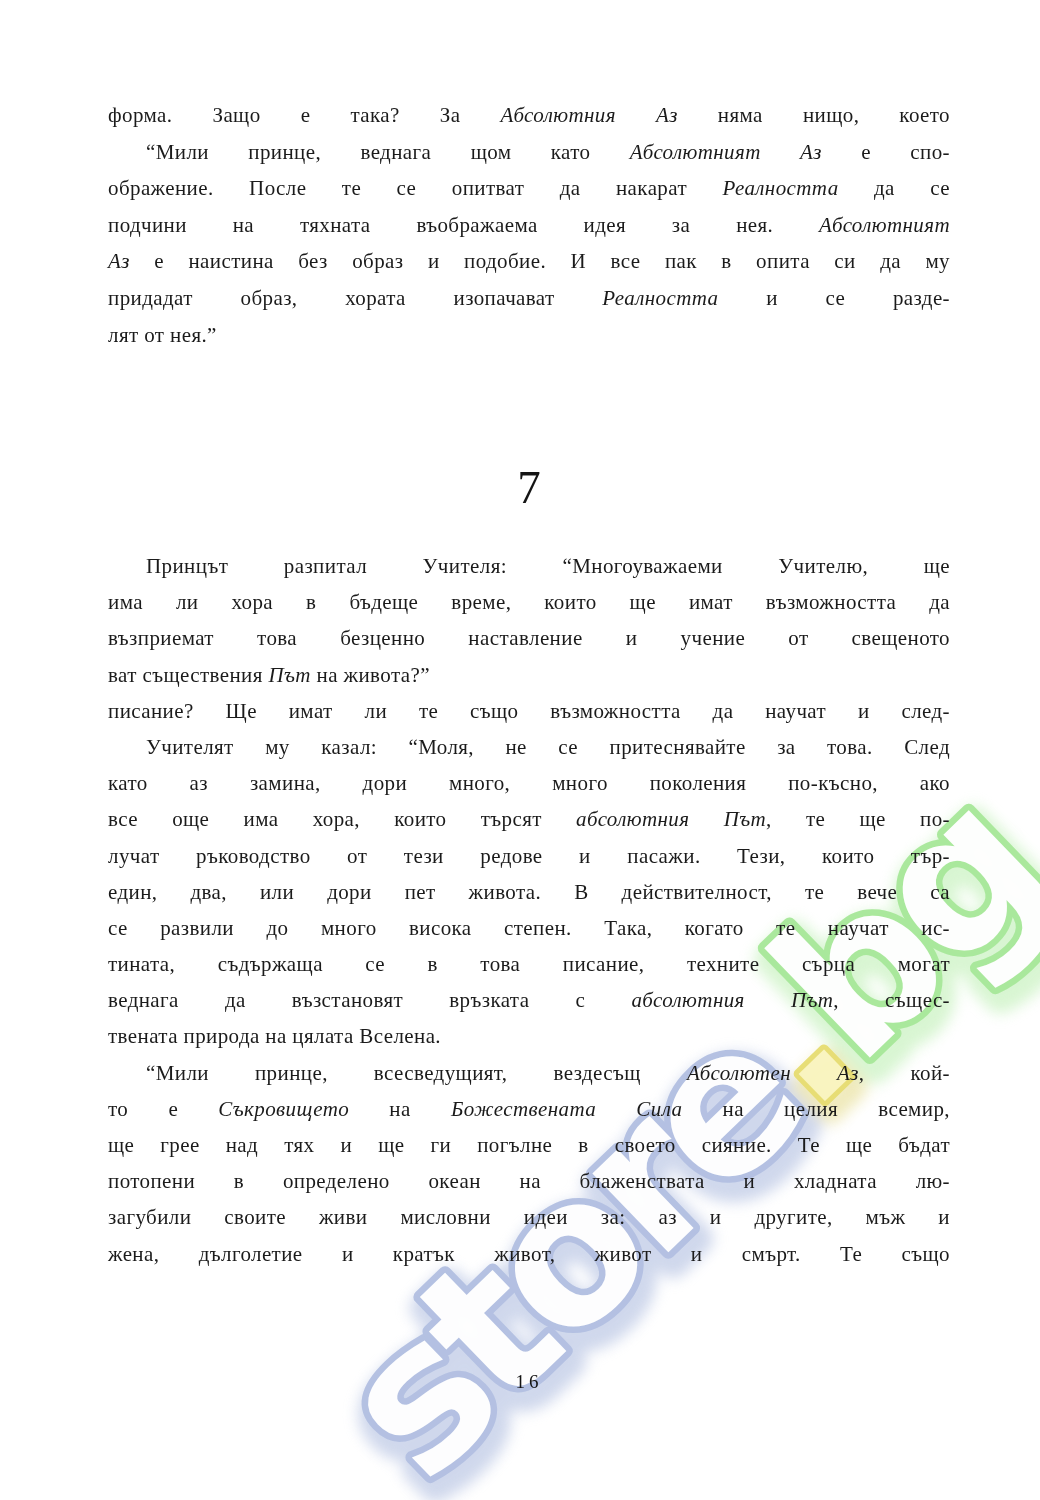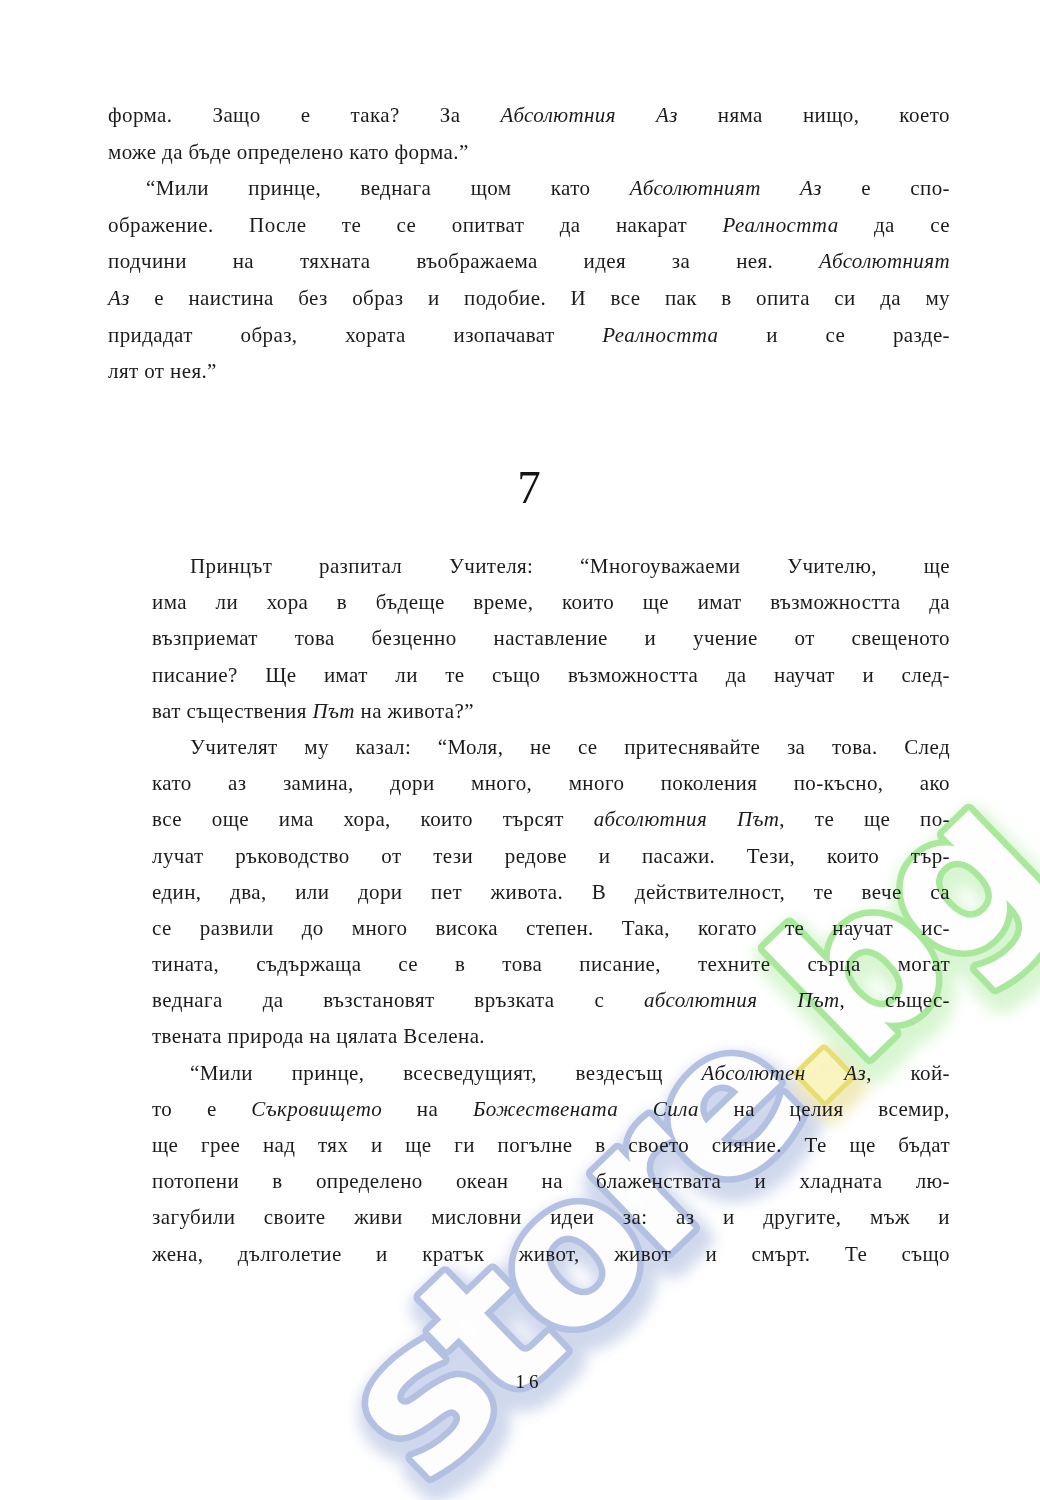--- a/index.html
+++ b/index.html
@@ -9,21 +9,21 @@
     background:#ffffff;
     overflow:hidden;
     font-family:"Liberation Serif","DejaVu Serif",serif;
     color:#1b1b1b;
   }
   .watermark-svg{position:absolute;left:0;top:0;z-index:1;}
   .col{position:absolute;left:108px;width:842px;z-index:2;}
   #block-a{top:97px;}
   #block-a .line{height:36.6px;line-height:36.6px;}
   #block-b{top:548px;}
-  #block-b .line{height:36.2px;line-height:36.2px;margin-left:44px;}
+  #block-b .line{height:36.2px;line-height:36.2px;}
   .line{
     font-size:21px;
     letter-spacing:0.4px;
     white-space:normal;
     text-align:left;
     text-align-last:left;
     overflow:visible;
   }
   .line.just{text-align:justify;text-align-last:justify;}
   .line.indent{padding-left:38px;}
@@ -53,37 +53,36 @@
       <text fill="none" stroke-linejoin="round" stroke-linecap="round"><tspan stroke-width="30" stroke="#a9b8dd">store</tspan><tspan stroke-width="24" stroke="#e3d985">.</tspan><tspan stroke-width="30" stroke="#b9eeae">bg</tspan></text>
     </g>
 
     <g transform="translate(737,1186) rotate(-44)" font-family="'DejaVu Sans', sans-serif" font-weight="bold" font-size="200" text-anchor="middle" letter-spacing="-10" opacity="0.96">
       <text paint-order="stroke" stroke-linejoin="round" stroke-linecap="round"><tspan stroke-width="13" stroke="#b3c0e2" fill="#ffffff">store</tspan><tspan stroke-width="10" stroke="#e7dd72" fill="#faf5c0">.</tspan><tspan stroke-width="13" stroke="#a8e89a" fill="#ffffff">bg</tspan></text>
     </g>
   </svg>
 
   <div class="col" id="block-a">
       <div class="line just"><span>форма. Защо е така? За </span><span class="it">Абсолютния Аз</span><span> няма нищо, което</span></div>
-      <div class="line"><span>може да бъде определено като форма.”</span></div>
       <div class="line just indent"><span>“Мили принце, веднага щом като </span><span class="it">Абсолютният Аз</span><span> е спо-</span></div>
       <div class="line just"><span>ображение. После те се опитват да накарат </span><span class="it">Реалността</span><span> да се</span></div>
       <div class="line just"><span>подчини на тяхната въображаема идея за нея. </span><span class="it">Абсолютният</span></div>
       <div class="line just"><span class="it">Аз</span><span> е наистина без образ и подобие. И все пак в опита си да му</span></div>
       <div class="line just"><span>придадат образ, хората изопачават </span><span class="it">Реалността</span><span> и се разде-</span></div>
       <div class="line"><span>лят от нея.”</span></div>
     </div>
 
   <div class="section-number">7</div>
 
   <div class="col" id="block-b">
       <div class="line just indent"><span>Принцът разпитал Учителя: “Многоуважаеми Учителю, ще</span></div>
       <div class="line just"><span>има ли хора в бъдеще време, които ще имат възможността да</span></div>
       <div class="line just"><span>възприемат това безценно наставление и учение от свещеното</span></div>
+      <div class="line"><span>ват съществения </span><span class="it">Път</span><span> на живота?”</span></div>
       <div class="line just"><span>писание? Ще имат ли те също възможността да научат и след-</span></div>
-      <div class="line"><span>ват съществения </span><span class="it">Път</span><span> на живота?”</span></div>
       <div class="line just indent"><span>Учителят му казал: “Моля, не се притеснявайте за това. След</span></div>
       <div class="line just"><span>като аз замина, дори много, много поколения по-късно, ако</span></div>
       <div class="line just"><span>все още има хора, които търсят </span><span class="it">абсолютния Път</span><span>, те ще по-</span></div>
       <div class="line just"><span>лучат ръководство от тези редове и пасажи. Тези, които тър-</span></div>
       <div class="line just"><span>един, два, или дори пет живота. В действителност, те вече са</span></div>
       <div class="line just"><span>се развили до много висока степен. Така, когато те научат ис-</span></div>
       <div class="line just"><span>тината, съдържаща се в това писание, техните сърца могат</span></div>
       <div class="line just"><span>веднага да възстановят връзката с </span><span class="it">абсолютния Път</span><span>, същес-</span></div>
       <div class="line"><span>твената природа на цялата Вселена.</span></div>
       <div class="line just indent"><span>“Мили принце, всесведущият, вездесъщ </span><span class="it">Абсолютен Аз</span><span>, кой-</span></div>

